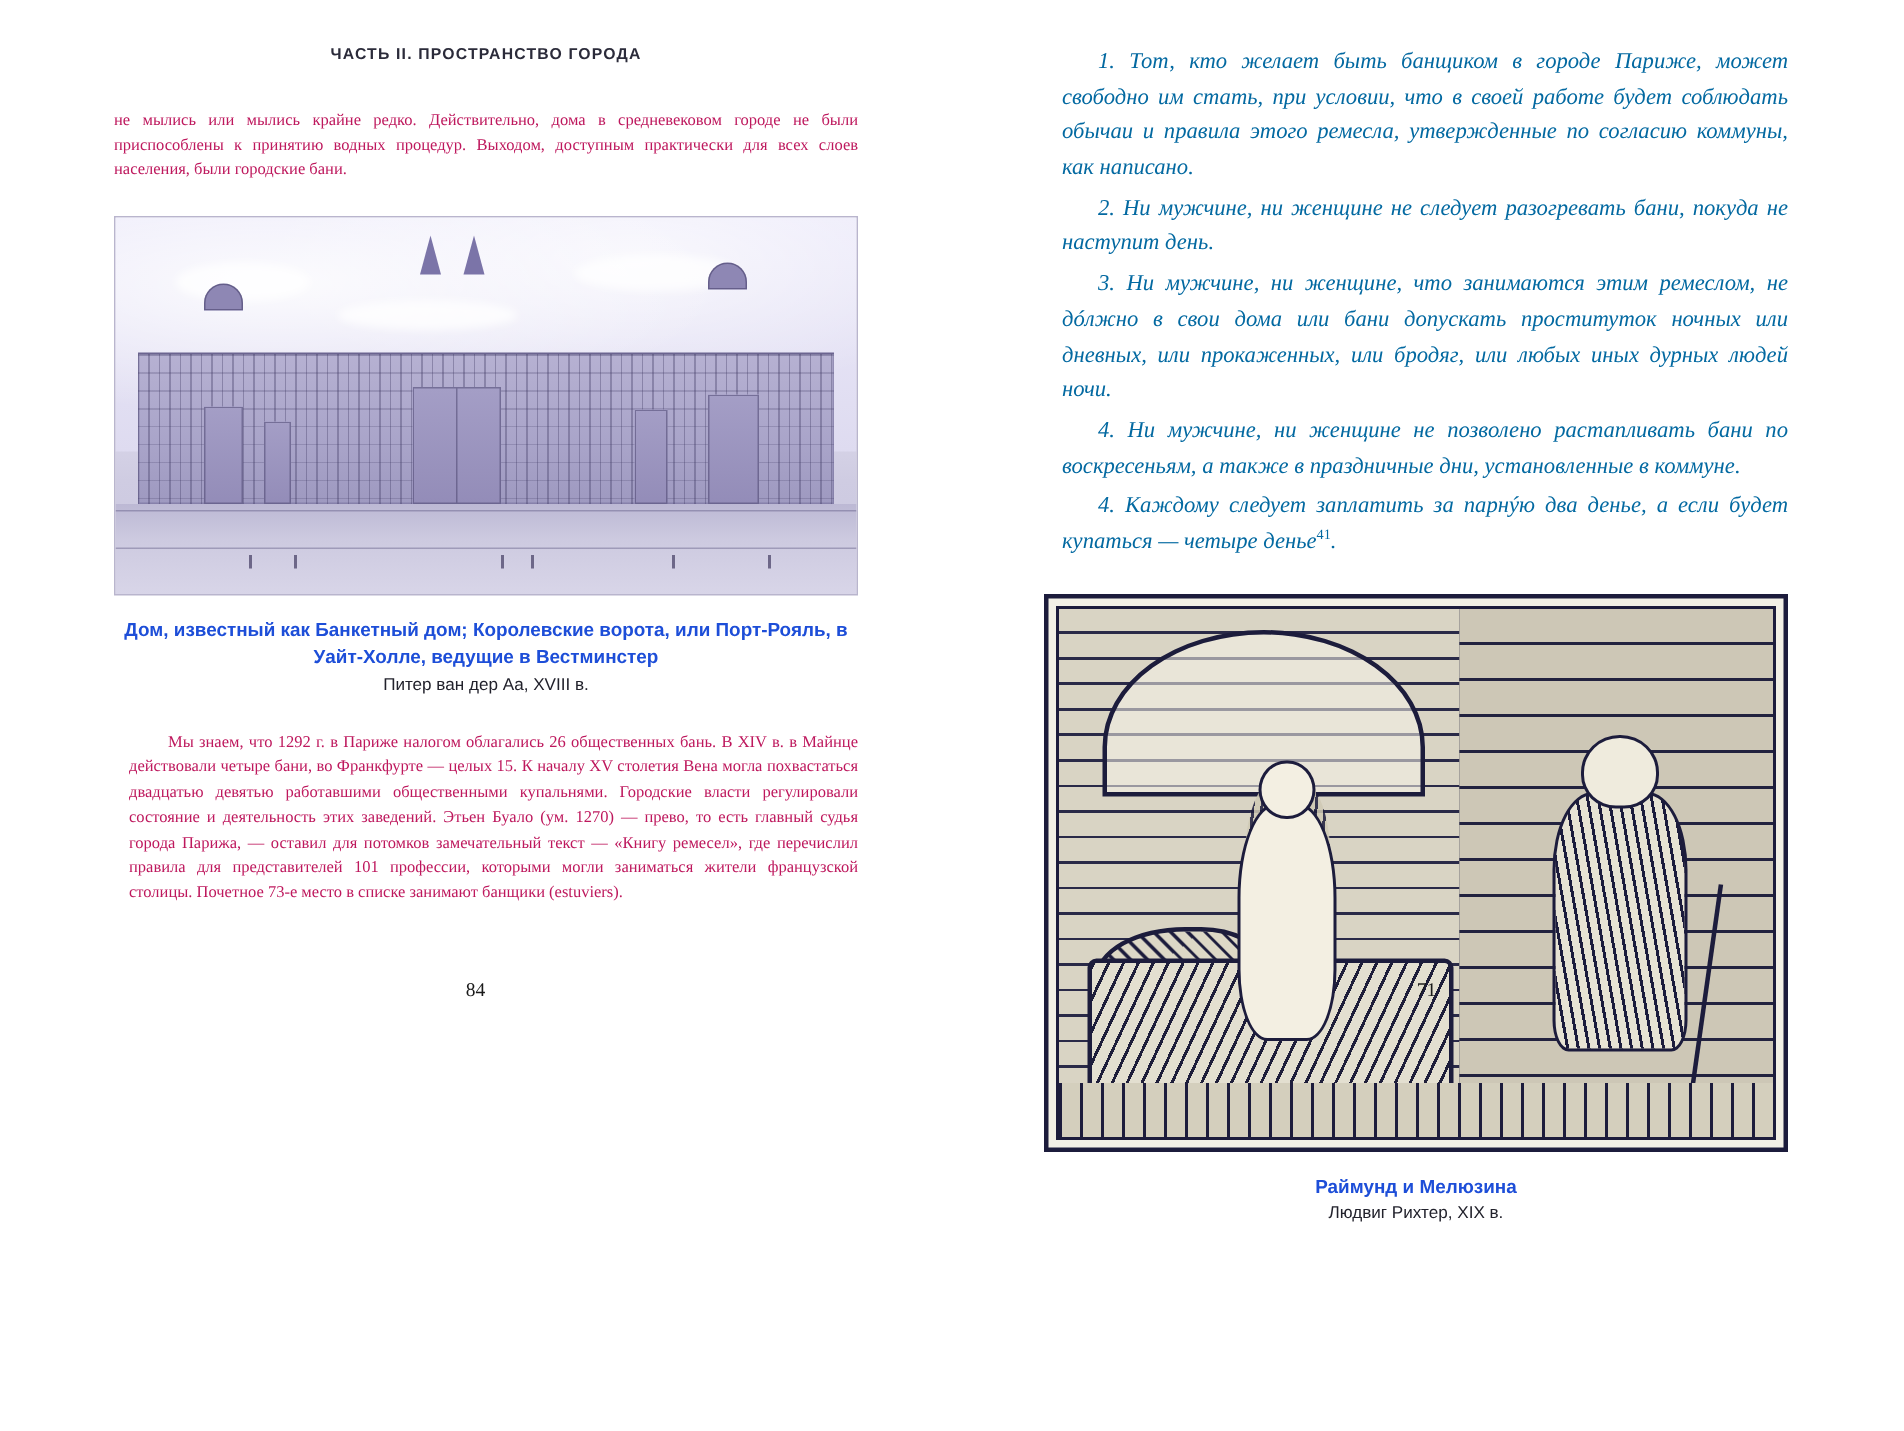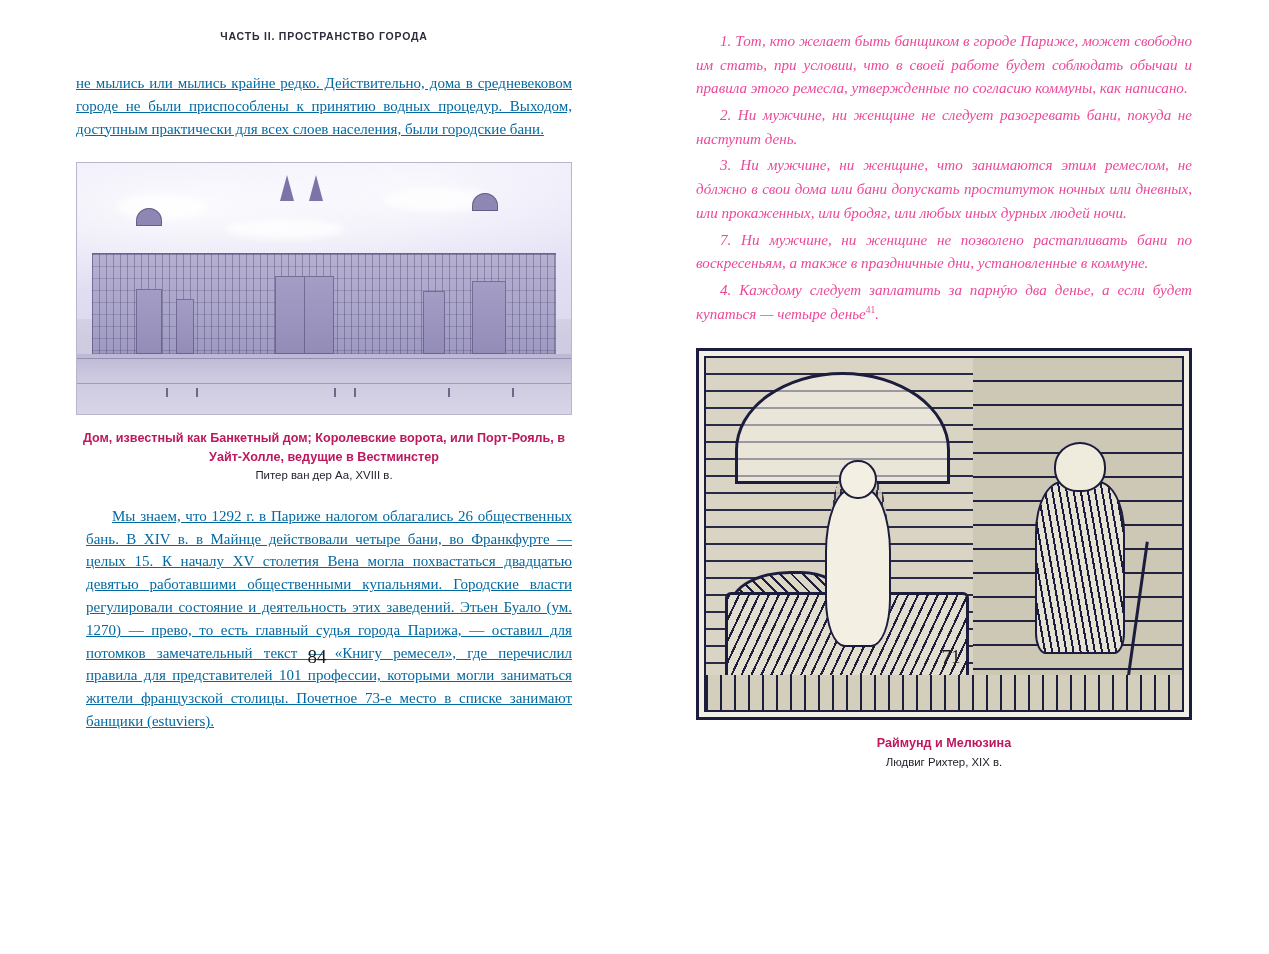--- a/index.html
+++ b/index.html
@@ -36,25 +36,24 @@
     text-align: center;
     font-family: "Liberation Sans", sans-serif;
     font-size: 10.5px;
     font-weight: bold;
     letter-spacing: 0.8px;
     color: #2b2b3a;
     text-transform: uppercase;
     margin-bottom: 30px;
   }
   .body-text {
-    font-size: 15px;
+    font-size: 11px;
     line-height: 1.52;
     text-align: justify;
-    color: #0369a1;
-    text-decoration: underline;
+    color: #be185d;
   }
   .body-text p {
     margin: 0;
   }
   .body-text p.indent {
     text-indent: 26px;
     margin-left: 10px;
   }
   .figure {
     margin: 22px 0 0 0;
@@ -289,51 +288,52 @@
   }
   .caption {
     margin-top: 14px;
     text-align: center;
   }
   .cap-title {
     font-family: "Liberation Sans", sans-serif;
     font-size: 12.6px;
     font-weight: bold;
     line-height: 1.45;
-    color: #be185d;
+    color: #1d4ed8;
   }
   .cap-sub {
     font-family: "Liberation Sans", sans-serif;
     font-size: 11.4px;
     margin-top: 3px;
     color: #22222c;
   }
   .quote-block {
     font-size: 15.1px;
     line-height: 1.57;
     font-style: italic;
     text-align: justify;
-    color: #ec4899;
+    color: #0369a1;
+    margin-left: 12px;
   }
   .quote-block p {
     margin: 0 0 3px 0;
     text-indent: 24px;
   }
   .quote-block sup {
     font-style: normal;
     font-size: 9.5px;
   }
   .folio {
     position: absolute;
     bottom: 30px;
     left: 0;
     right: 0;
     text-align: center;
     font-family: "Liberation Serif", serif;
-    font-size: 19px;
+    font-size: 13px;
     color: #1a1a1a;
   }
 </style>
 </head>
 <body>
 
 <div class="spread">
 
   <div class="page page-left">
 
@@ -389,21 +389,21 @@
     <div class="folio">84</div>
   </div>
 
   <div class="page page-right">
 
 
     <div class="quote-block">
       <p>1. Тот, кто желает быть банщиком в городе Париже, может свободно им стать, при условии, что в своей работе будет соблюдать обычаи и правила этого ремесла, утвержденные по согласию коммуны, как написано.</p>
       <p>2. Ни мужчине, ни женщине не следует разогревать бани, покуда не наступит день.</p>
       <p>3. Ни мужчине, ни женщине, что занимаются этим ремеслом, не дóлжно в свои дома или бани допускать проституток ночных или дневных, или прокаженных, или бродяг, или любых иных дурных людей ночи.</p>
-      <p>7. Ни мужчине, ни женщине не позволено растапливать бани по воскресеньям, а также в праздничные дни, установленные в коммуне.</p>
+      <p>4. Ни мужчине, ни женщине не позволено растапливать бани по воскресеньям, а также в праздничные дни, установленные в коммуне.</p>
       <p><span>4. Каждому следует заплатить за парнýю два денье, а если будет купаться — четыре денье</span><sup>41</sup><span>.</span></p>
     </div>
 
     <div class="figure">
       <div class="fig-img woodcut">
         <div class="woodcut-inner">
           <div class="wc-wall"></div>
           <div class="wc-right"></div>
           <div class="wc-arch"></div>
           <div class="wc-serpent"></div>

